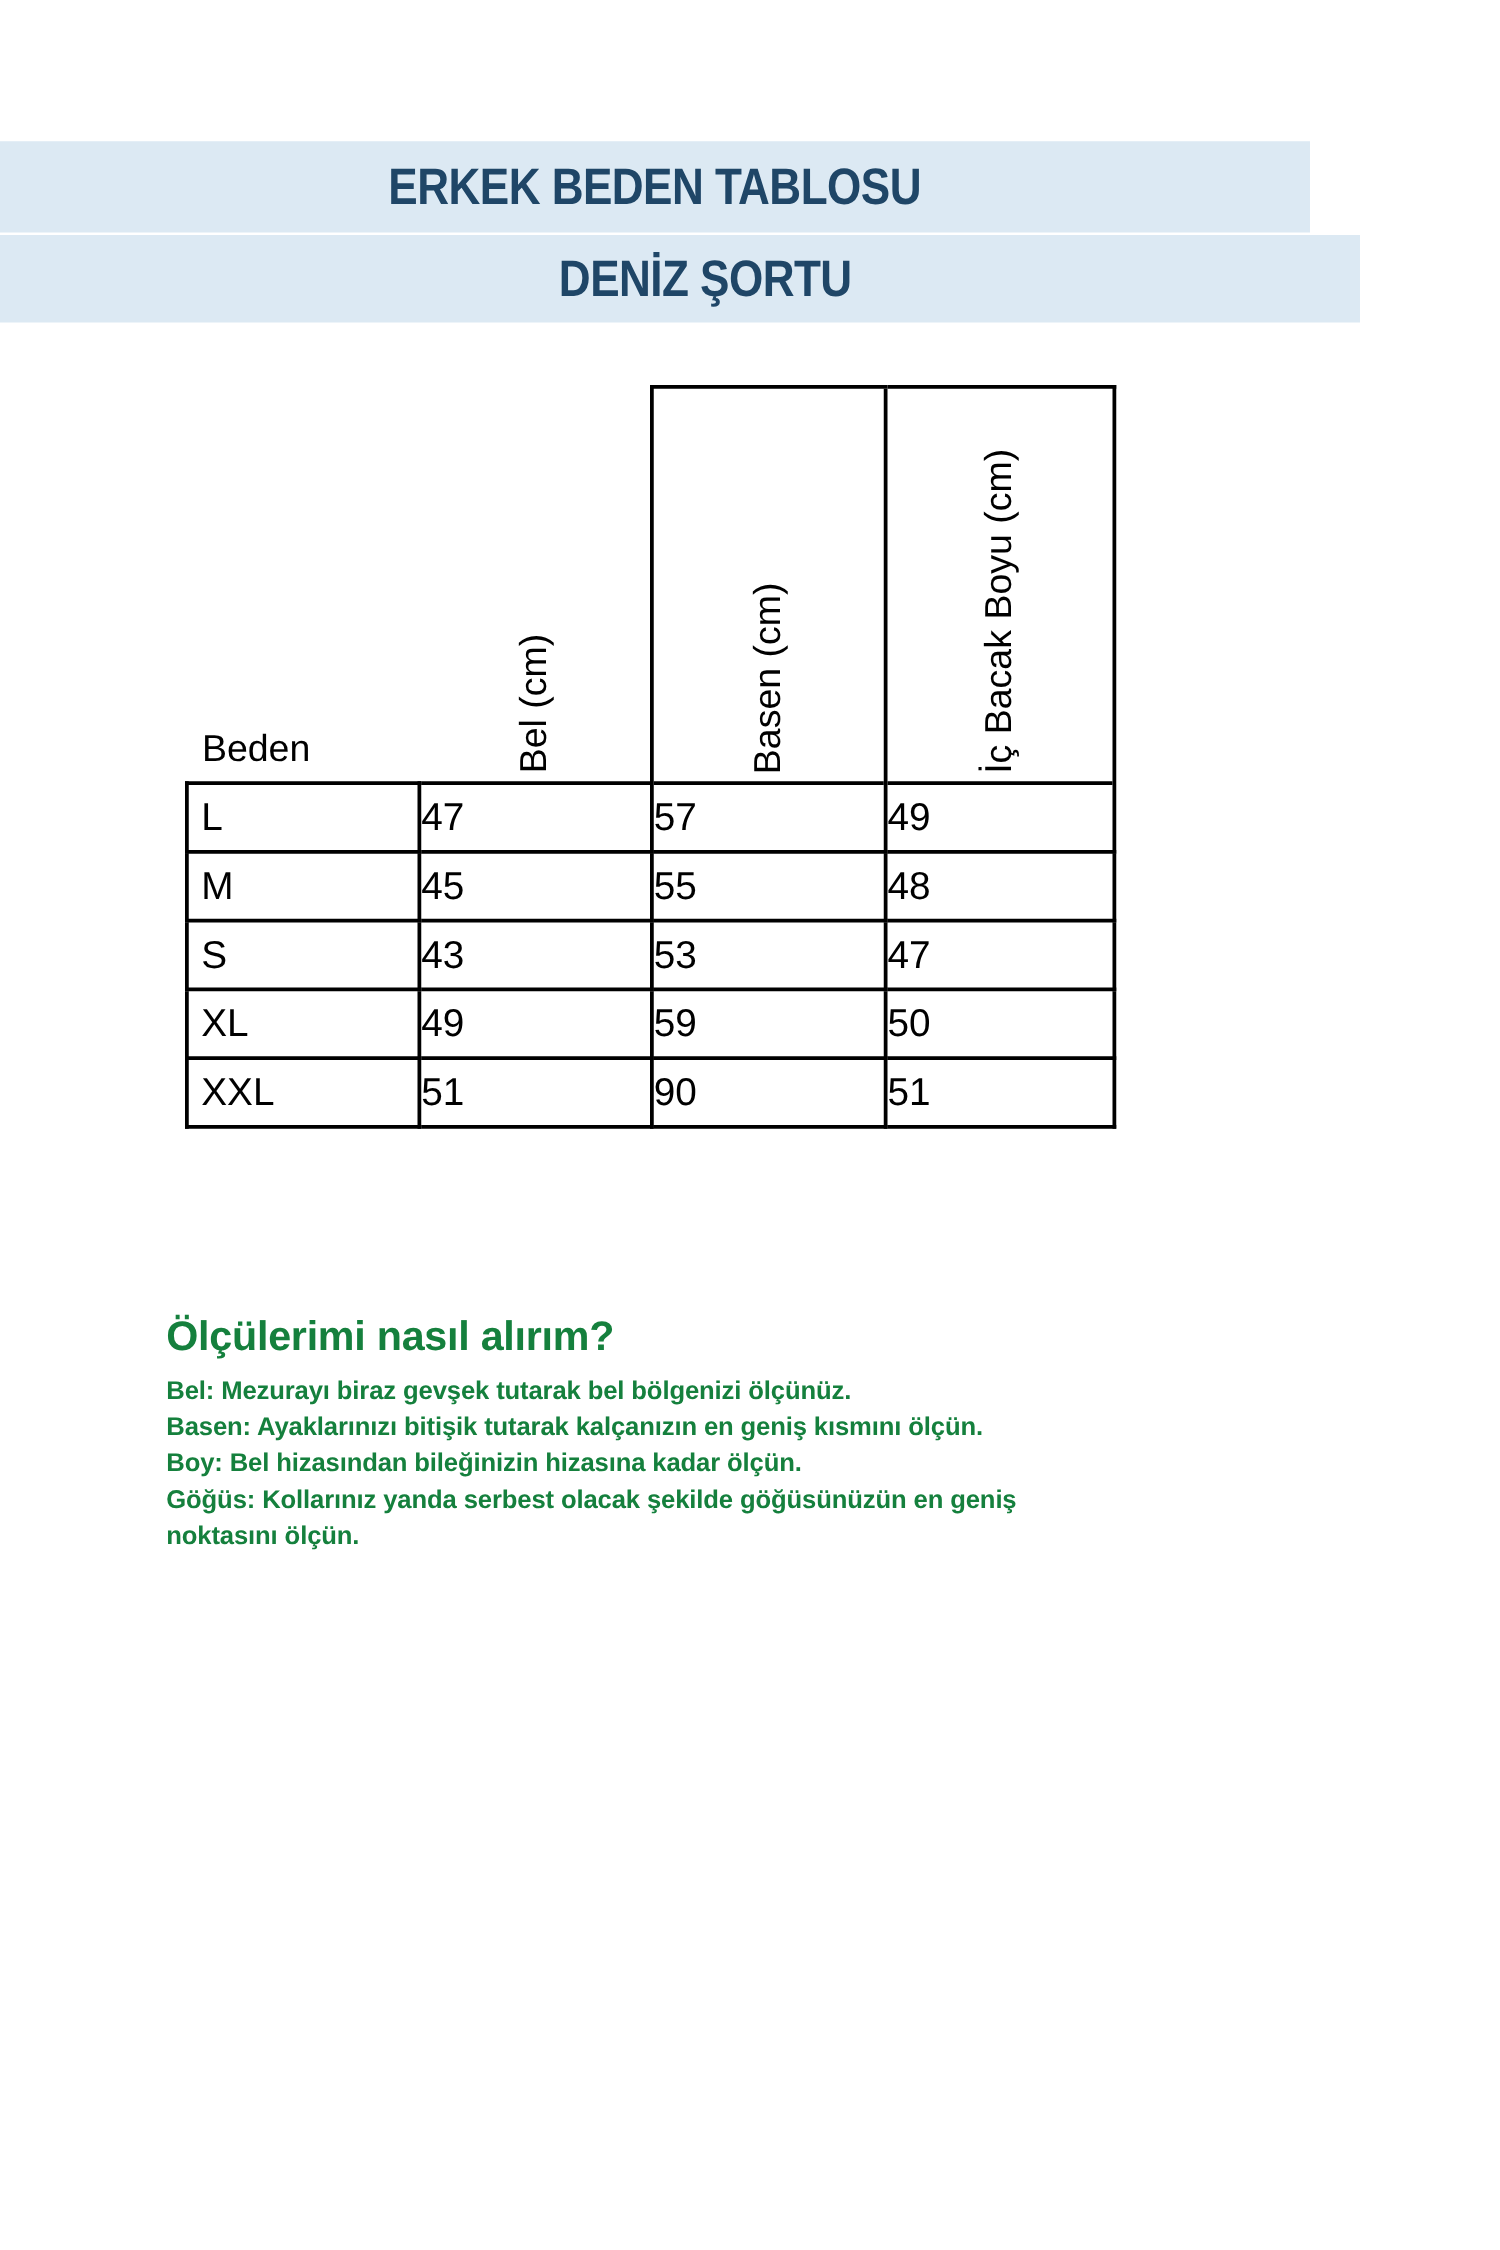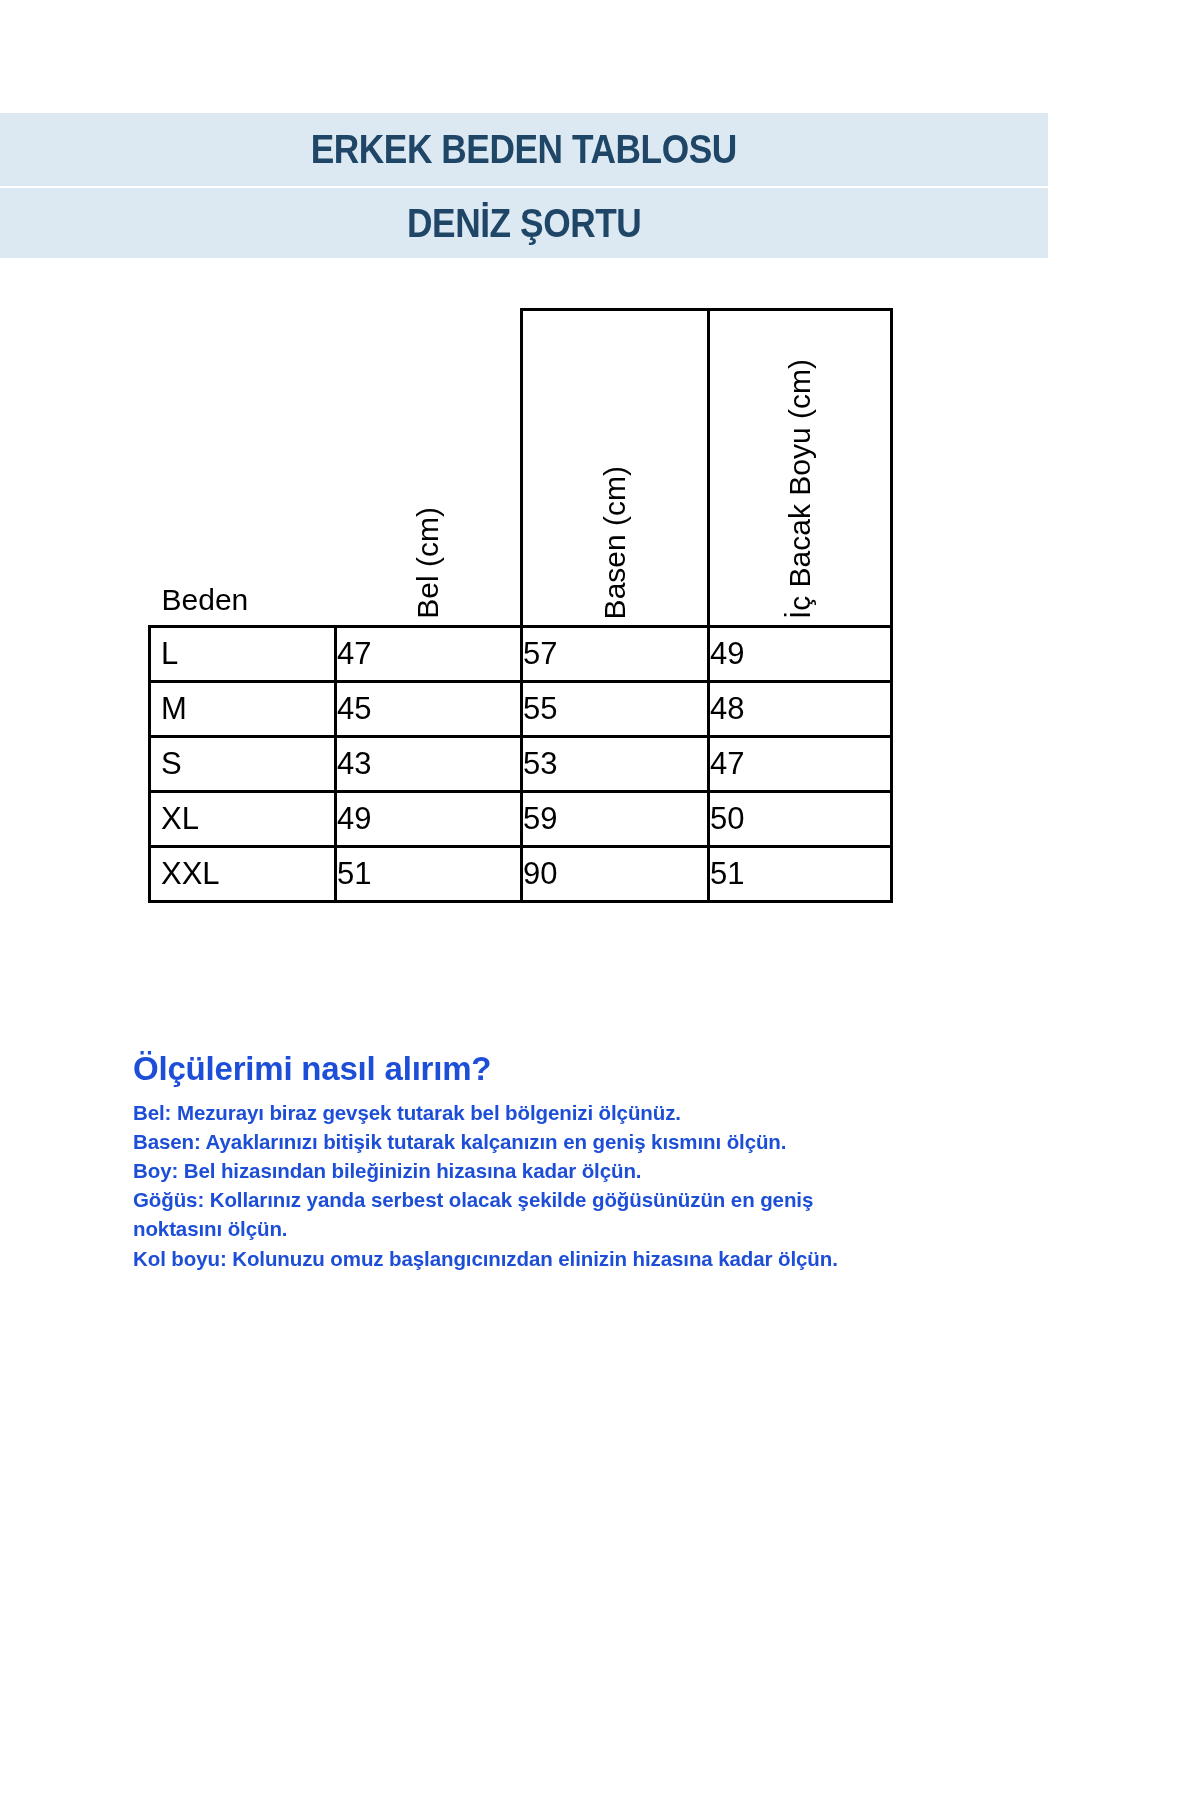--- a/index.html
+++ b/index.html
@@ -19,21 +19,21 @@
   .banner {
     position: absolute;
     left: 0;
     width: 1048px;
     background: #dce9f3;
     display: flex;
     align-items: center;
     justify-content: center;
   }
   .banner-1 { top: 113px; height: 73px; }
-  .banner-2 { top: 188px; height: 70px; }
+  .banner-2 { top: 188px; height: 70px; padding-left: 40px; }
 
   .banner-text {
     color: #1f4667;
     font-weight: bold;
     letter-spacing: -0.5px;
     transform: scaleX(0.86);
     transform-origin: center center;
     white-space: nowrap;
   }
   .banner-1 .banner-text { font-size: 41px; }
@@ -107,21 +107,21 @@
     text-align: left;
     padding-left: 10px;
   }
 
   
   #howto {
     position: absolute;
     left: 133px;
     top: 1050px;
     width: 820px;
-    color: #1d4ed8;
+    color: #15803d;
   }
   #howto h2 {
     margin: 0 0 10px 0;
     font-size: 33px;
     font-weight: bold;
     letter-spacing: -0.2px;
   }
   #howto p {
     margin: 0;
     font-size: 20.5px;
@@ -199,14 +199,13 @@
   </table>
 </div>
 
 <div id="howto">
   <h2>Ölçülerimi nasıl alırım?</h2>
   <p>Bel: Mezurayı biraz gevşek tutarak bel bölgenizi ölçünüz.</p>
   <p>Basen: Ayaklarınızı bitişik tutarak kalçanızın en geniş kısmını ölçün.</p>
   <p>Boy: Bel hizasından bileğinizin hizasına kadar ölçün.</p>
   <p>Göğüs: Kollarınız yanda serbest olacak şekilde göğüsünüzün en geniş</p>
   <p>noktasını ölçün.</p>
-  <p>Kol boyu: Kolunuzu omuz başlangıcınızdan elinizin hizasına kadar ölçün.</p>
 </div>
 
 </body></html>

